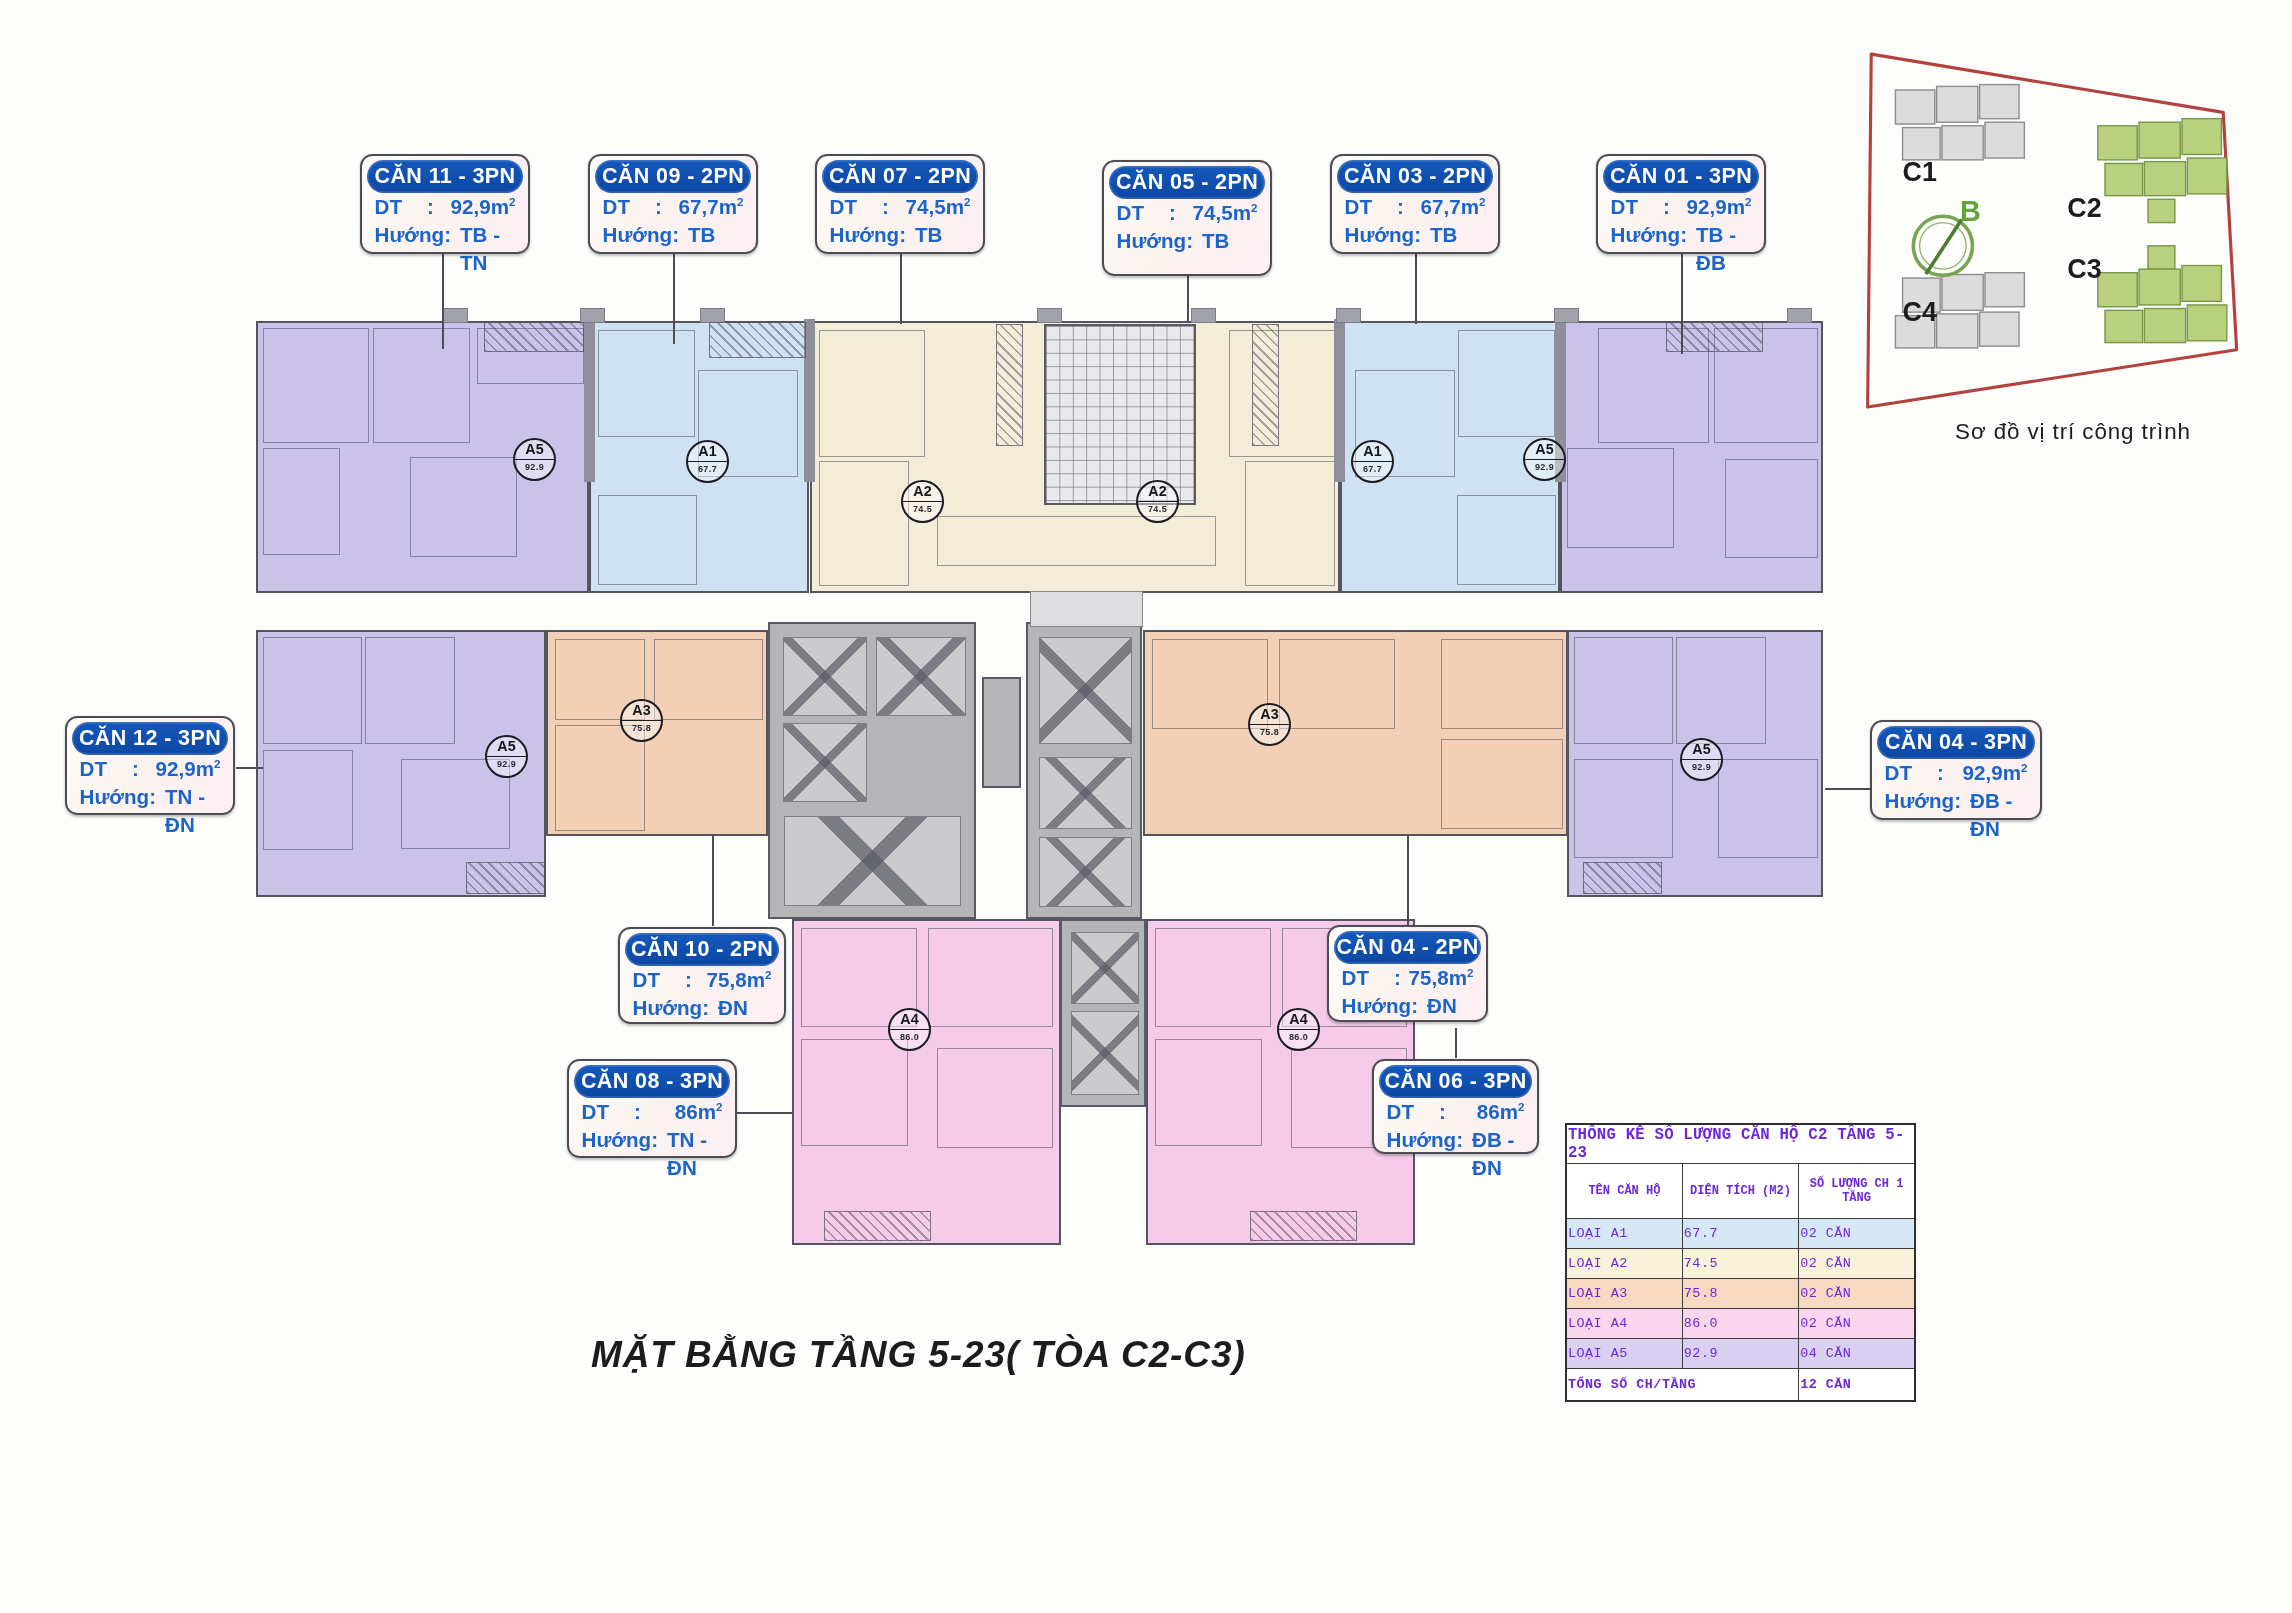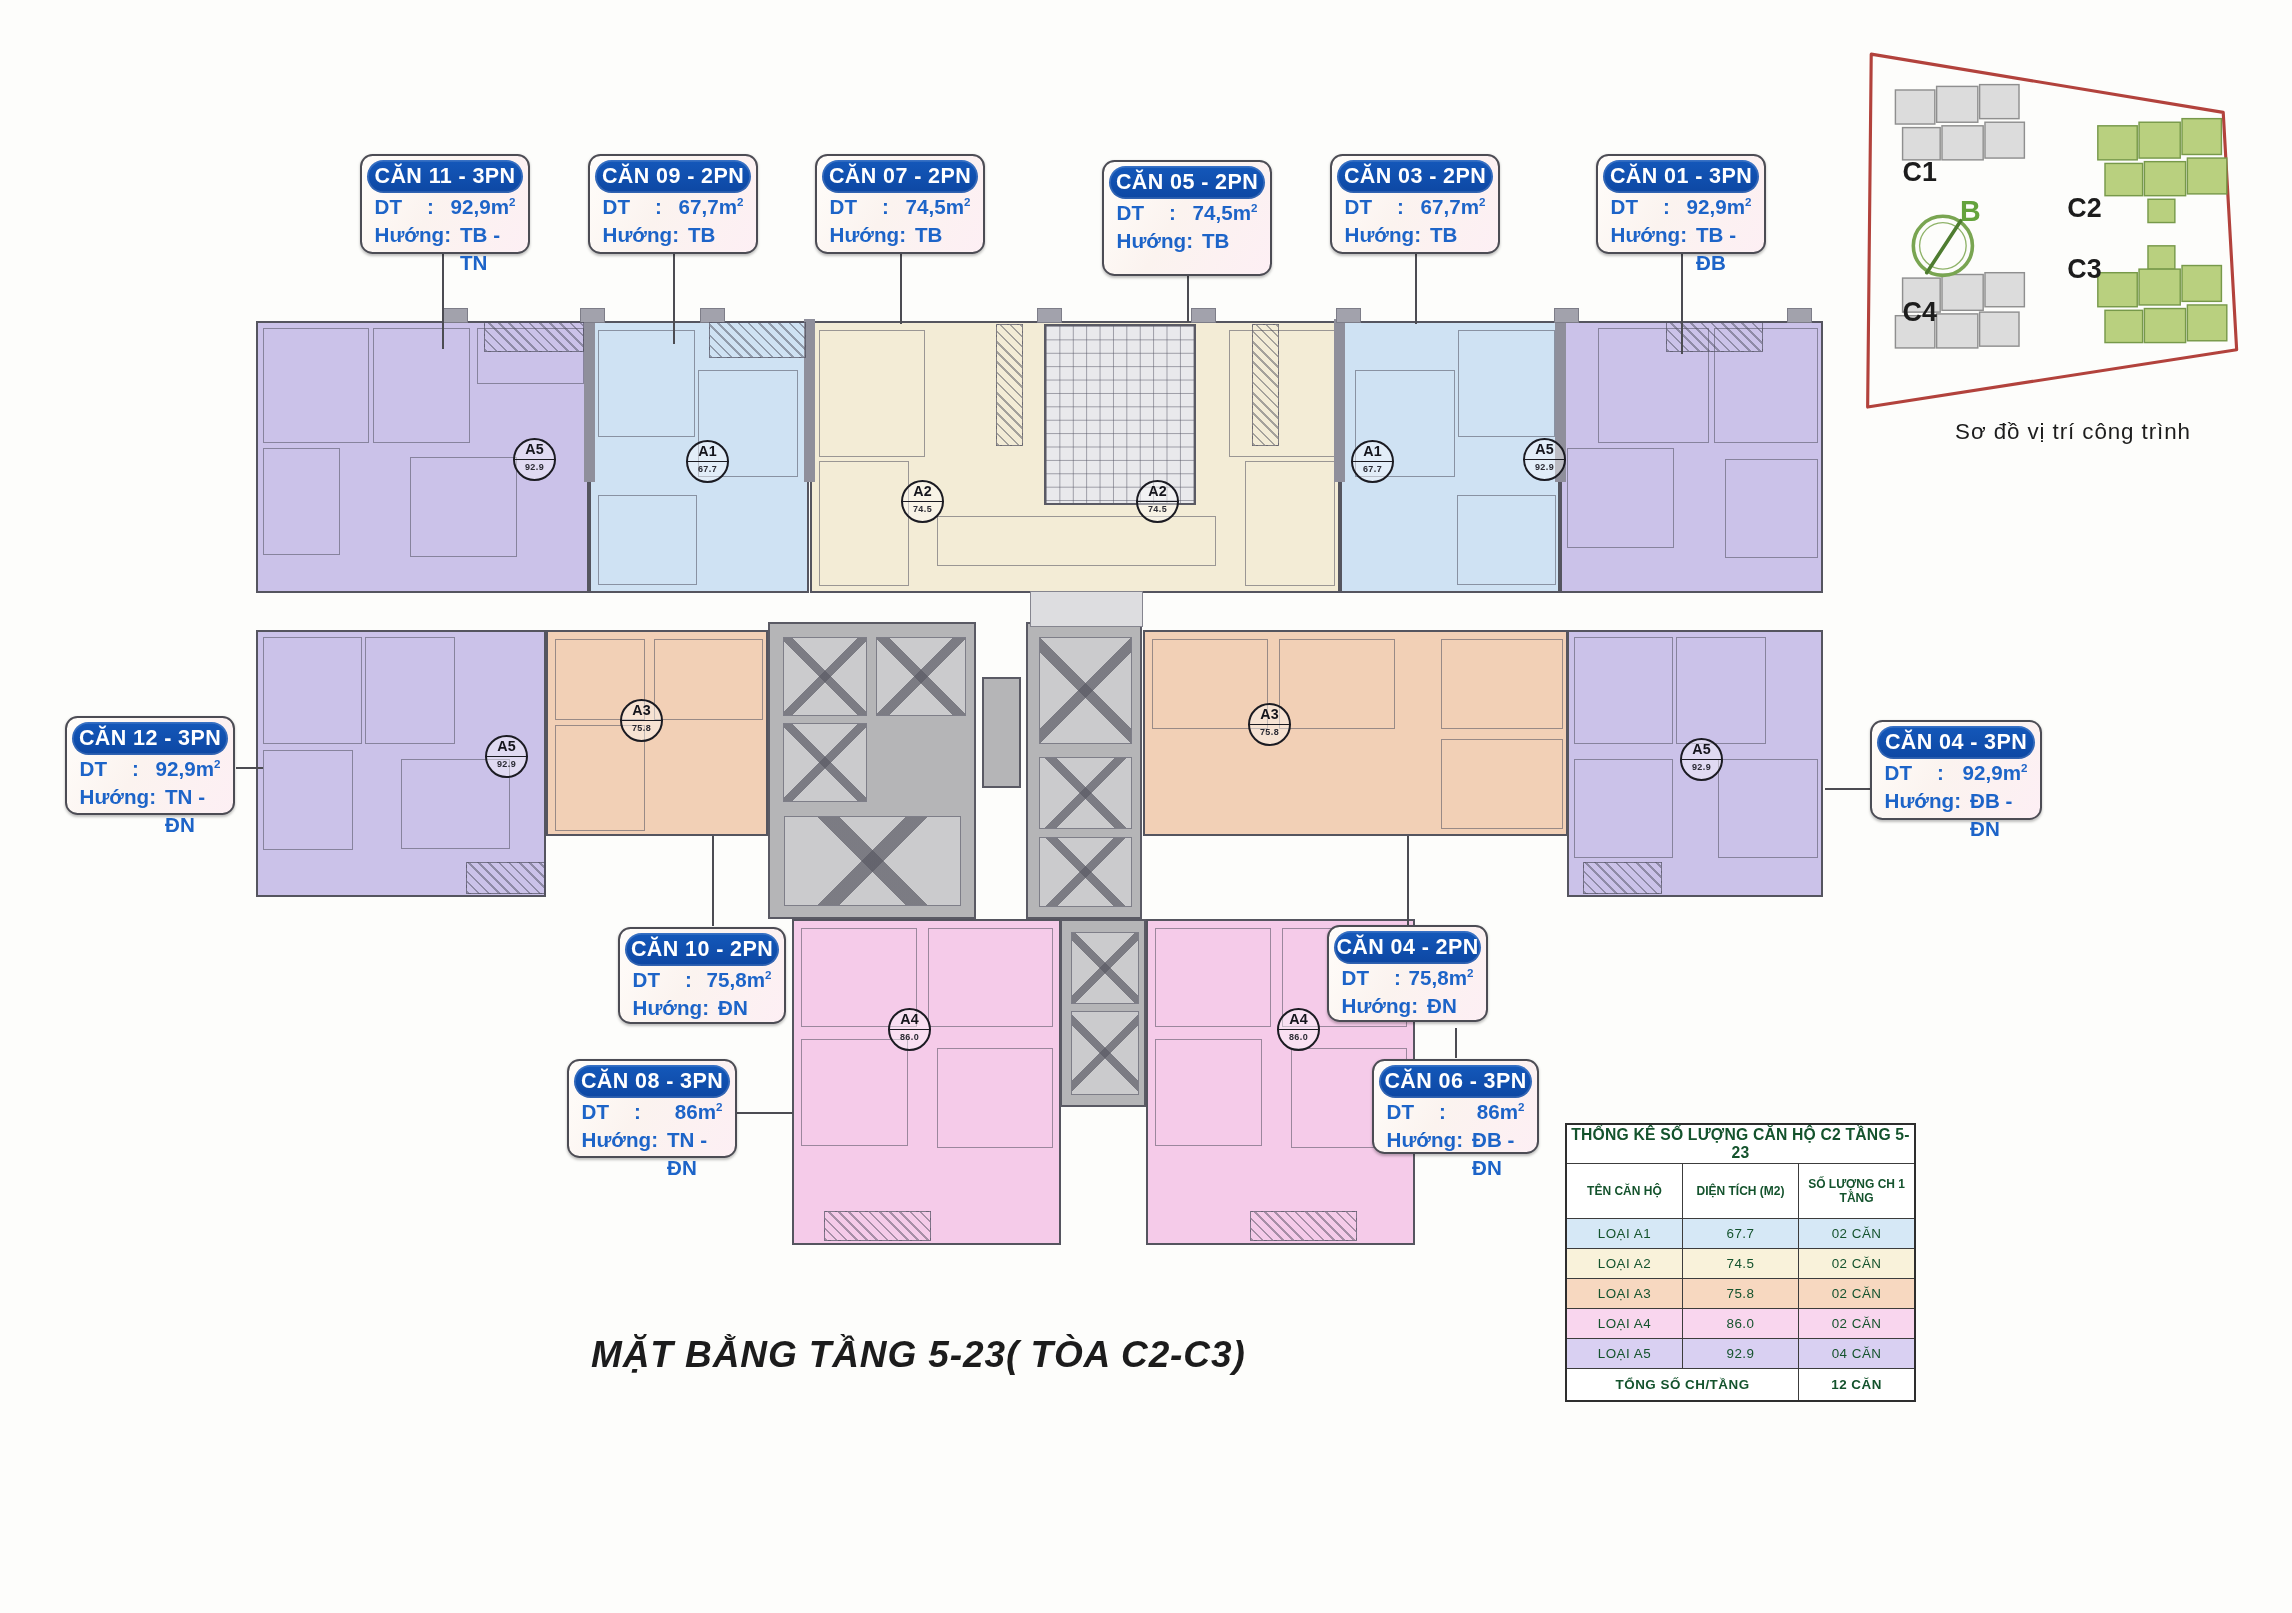--- a/index.html
+++ b/index.html
@@ -40,22 +40,22 @@
           font-size:20.6px;line-height:28px;padding:0 7.2px;}
   .ulabel .lrow .lab{flex:0 0 auto;}
   .ulabel .lrow .colon{margin-left:25px;}
   .ulabel .lrow .val{margin-left:auto;}
   .ulabel .lrow.dirrow .val{margin-left:9px;}
   .ulabel sup{font-size:11.6px;vertical-align:super;line-height:0;}
   
   .stats{position:absolute;left:1565px;top:1123px;width:351px;z-index:9;}
   .stats table{border-collapse:collapse;width:100%;table-layout:fixed;
           border:2.7px solid #2e2e2e;background:#fff;}
-  .stats td,.stats th{border:1.4px solid #3c3c3c;color:#14532d;text-align:center;
-          font-family:Liberation Sans, sans-serif;overflow:hidden;}
+  .stats td,.stats th{border:1.4px solid #3c3c3c;color:#6d28d9;
+          font-family:Liberation Mono, monospace;overflow:hidden;}
   .stats .t-title{font-size:15.7px;font-weight:bold;height:36px;letter-spacing:0.2px;}
   .stats th{font-size:12px;font-weight:bold;height:50px;padding:1.8px;}
   .stats .drow td{font-size:13.4px;height:27px;letter-spacing:0.5px;}
   .stats .trow td{font-size:13.4px;font-weight:bold;height:29.6px;letter-spacing:0.5px;}
   
   .site{position:absolute;left:1856px;top:38px;width:412px;height:430px;z-index:8;}
   .site-caption{position:absolute;left:1934px;top:419px;width:278px;text-align:center;
           font-size:22.4px;color:#1d1d1d;letter-spacing:0.9px;}
   
   .plan-title{position:absolute;left:591px;top:1334px;width:761px;

